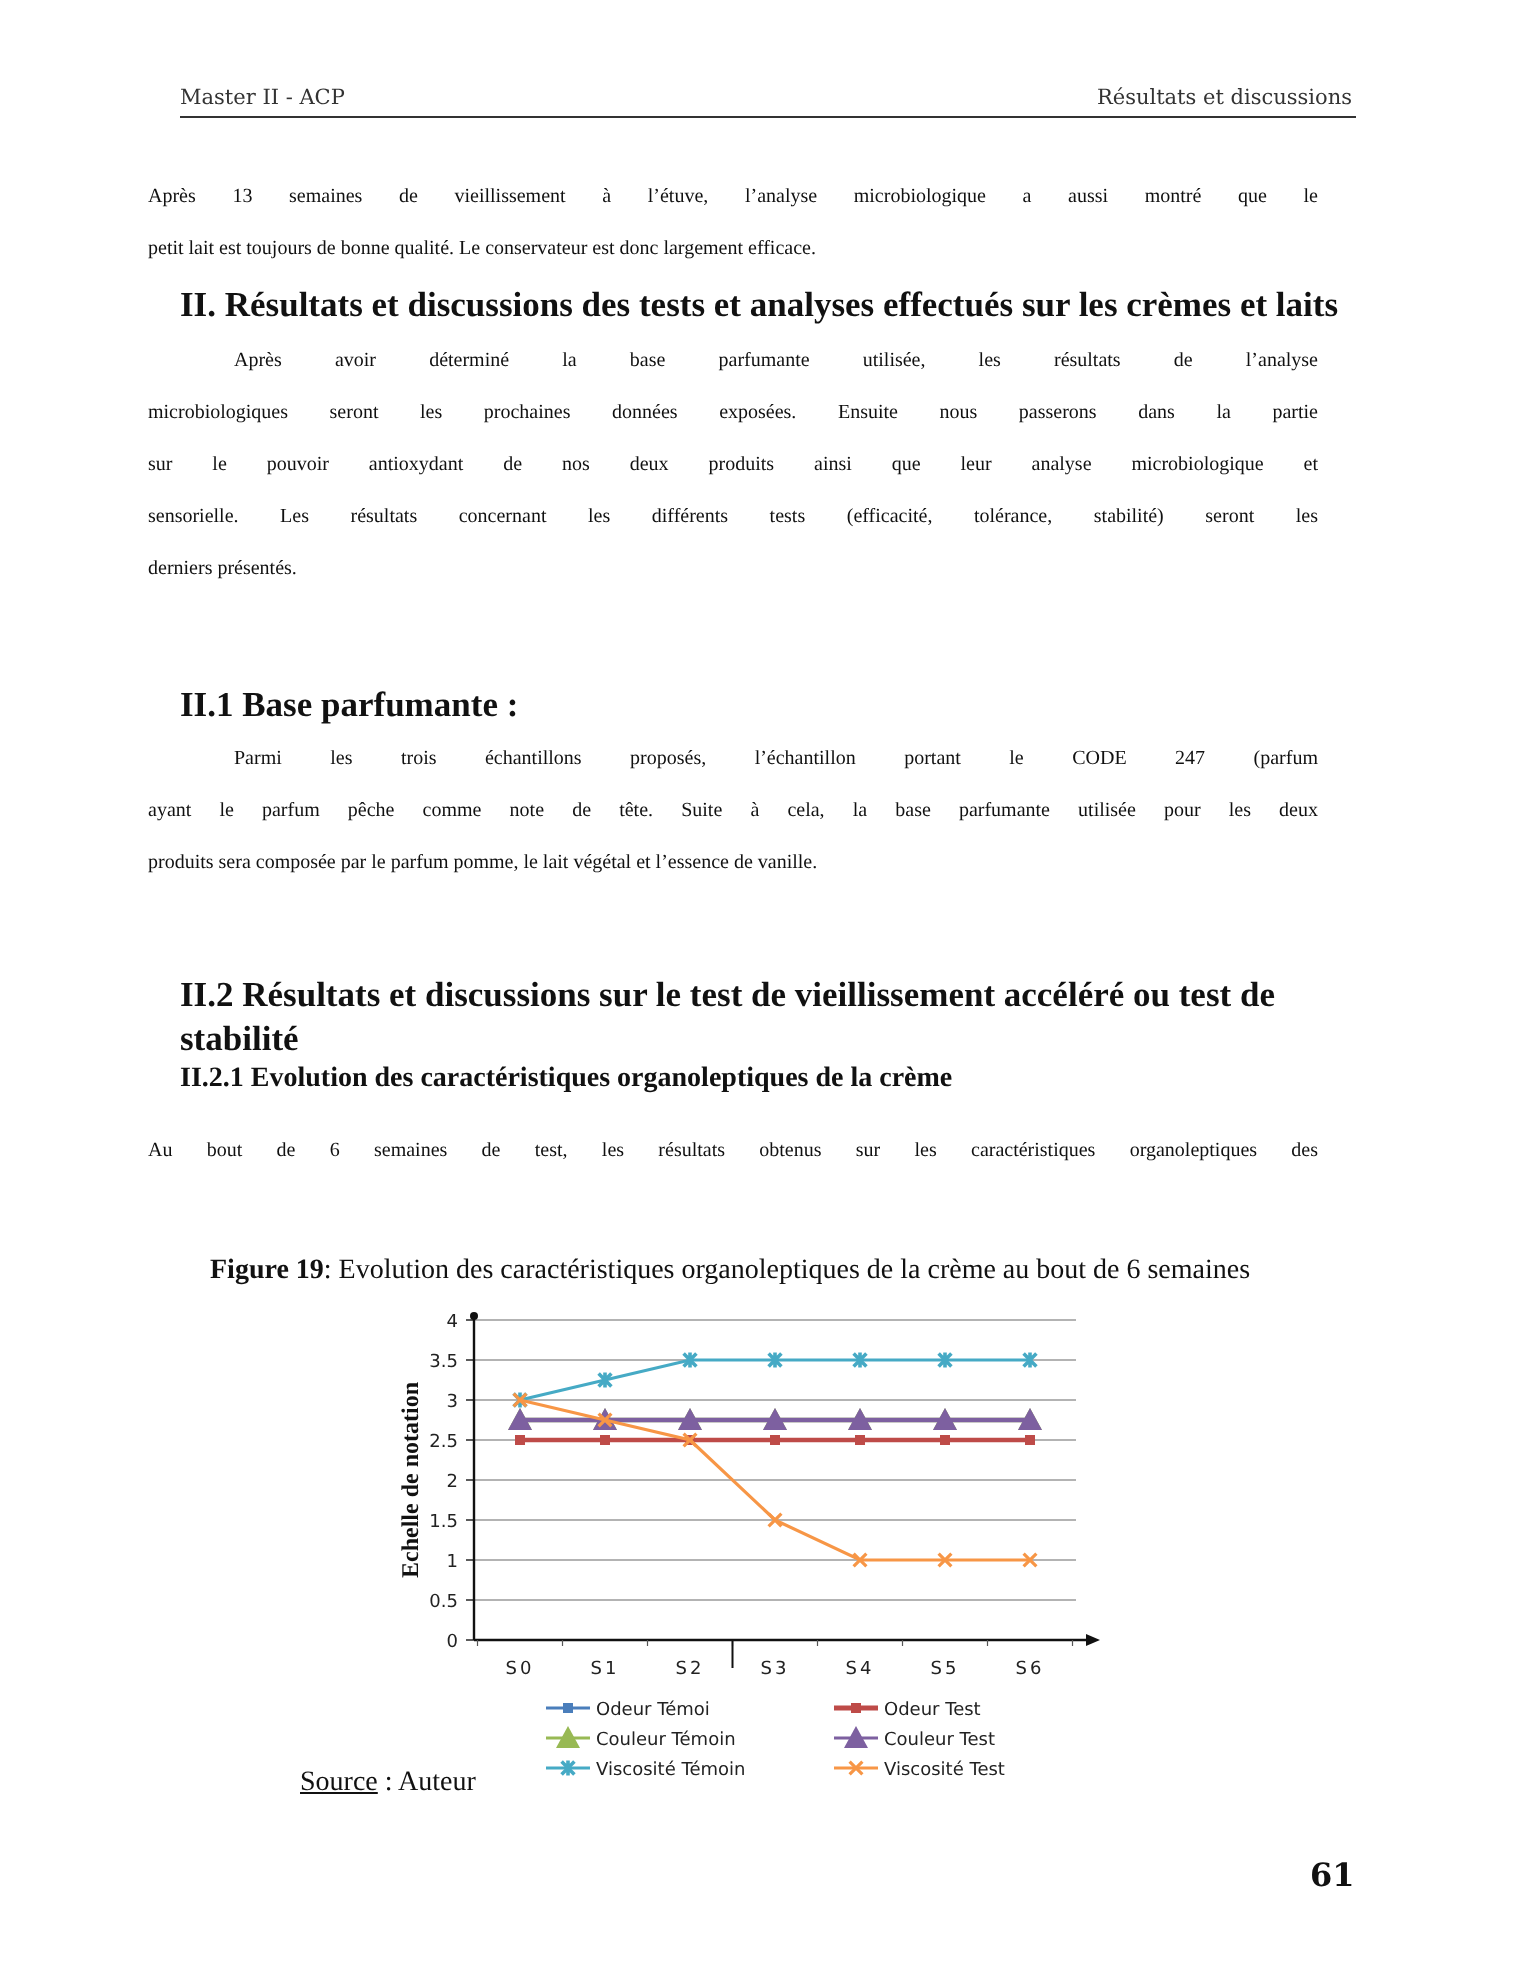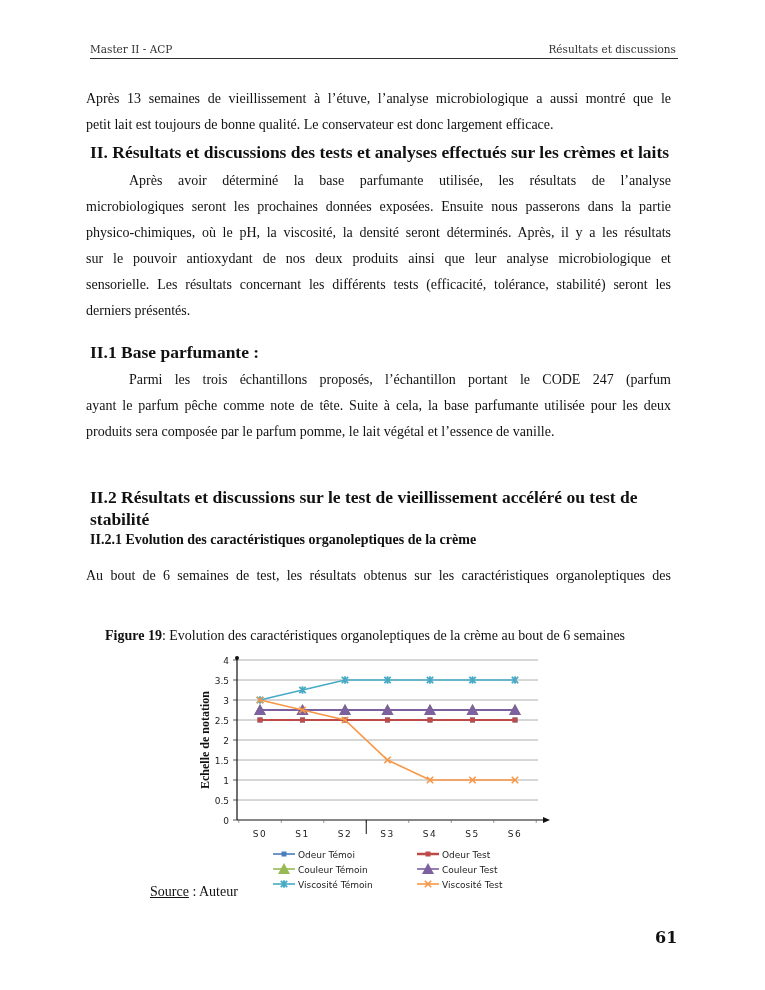--- a/index.html
+++ b/index.html
@@ -1,20 +1,20 @@
 <!DOCTYPE html>
 <html><head>
 <meta charset="utf-8">
 <style>
   html, body { margin: 0; padding: 0; background: #ffffff; }
   body { width: 765px; height: 990px; position: relative; overflow: hidden; font-family: "Liberation Serif", serif; color: #111; }
   .hdr { position: absolute; top: 42px; left: 90px; width: 588px; height: 16px; border-bottom: 1.5px solid #333; font-family: "DejaVu Serif", serif; font-size: 10.5px; color: #333; }
   .hdr .l { position: absolute; left: 0; top: 1px; }
   .hdr .r { position: absolute; right: 2px; top: 1px; }
-  .p { position: absolute; left: 86px; width: 585px; font-size: 14px; line-height: 26px; text-align: justify; text-align-last: left; }
+  .p { position: absolute; left: 74px; width: 585px; font-size: 10px; line-height: 26px; text-align: justify; text-align-last: left; }
   .indent { text-indent: 43px; }
   .h2 { position: absolute; left: 90px; font-weight: bold; font-size: 17.5px; line-height: 22px; width: 590px; }
   .h3 { position: absolute; left: 90px; font-weight: bold; font-size: 14px; }
   .jline { display: block; text-align: justify; text-align-last: justify; }
   .lline { display: block; }
   .caption { position: absolute; left: 105px; top: 628px; font-size: 14px; }
   .caption b { font-weight: bold; }
   .source { position: absolute; left: 150px; top: 884px; font-size: 14px; }
   .source u { text-decoration: underline; }
   .pagenum { position: absolute; left: 655px; top: 928px; font-weight: bold; font-size: 16px; font-family: "DejaVu Serif", serif; }
@@ -32,21 +32,20 @@
 <div class="p" style="top:86px;">
   <span class="jline">Après 13 semaines de vieillissement à l’étuve, l’analyse microbiologique a aussi montré que le</span>
   <span class="lline">petit lait  est toujours de bonne qualité. Le conservateur est donc largement efficace.</span>
 </div>
 
 <div class="h2" style="top:141px;">II. Résultats et discussions des tests et analyses effectués sur les crèmes et laits</div>
 
 <div class="p" style="top:168px;">
   <span class="jline indent">Après avoir déterminé la base parfumante utilisée, les résultats de l’analyse</span>
   <span class="jline">microbiologiques seront les prochaines données exposées. Ensuite nous passerons dans la partie</span>
-  <span class="jline">physico-chimiques, où  le pH, la viscosité, la densité seront déterminés. Après, il y a les résultats</span>
   <span class="jline">sur le pouvoir antioxydant de nos deux produits ainsi que leur analyse microbiologique et</span>
   <span class="jline">sensorielle. Les résultats concernant les différents tests (efficacité, tolérance,  stabilité)  seront les</span>
   <span class="lline">derniers présentés.</span>
 </div>
 
 <div class="h2" style="top:341px;">II.1 Base parfumante :</div>
 
 <div class="p" style="top:367px;">
   <span class="jline indent">Parmi les trois échantillons proposés, l’échantillon portant le CODE 247 (parfum</span>
   <span class="jline">ayant le parfum pêche comme note de tête. Suite à cela, la base parfumante utilisée pour les deux</span>

